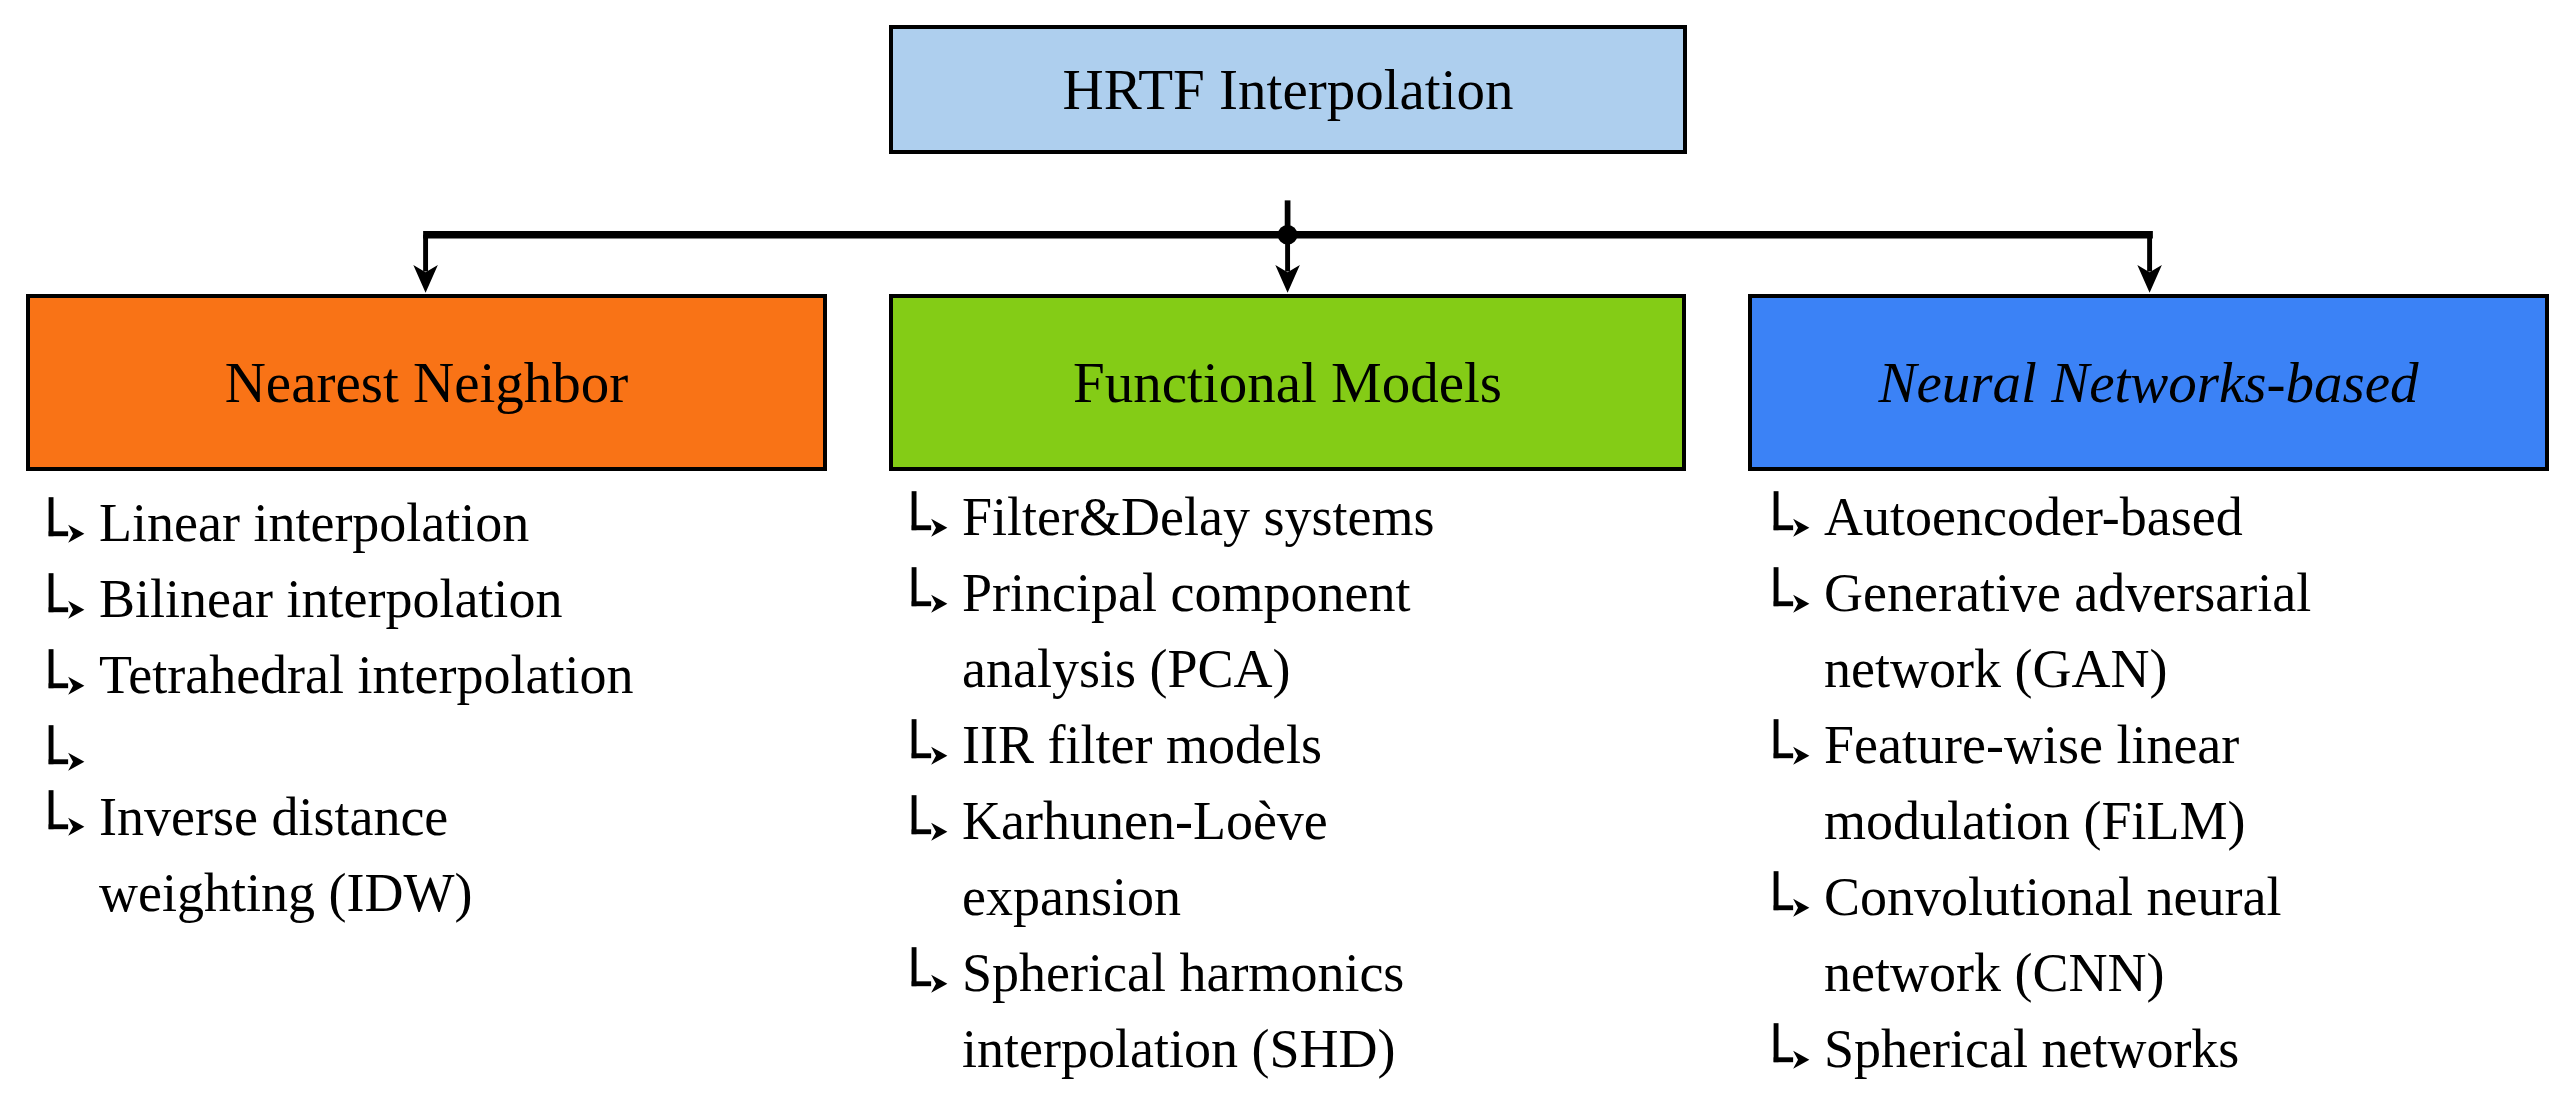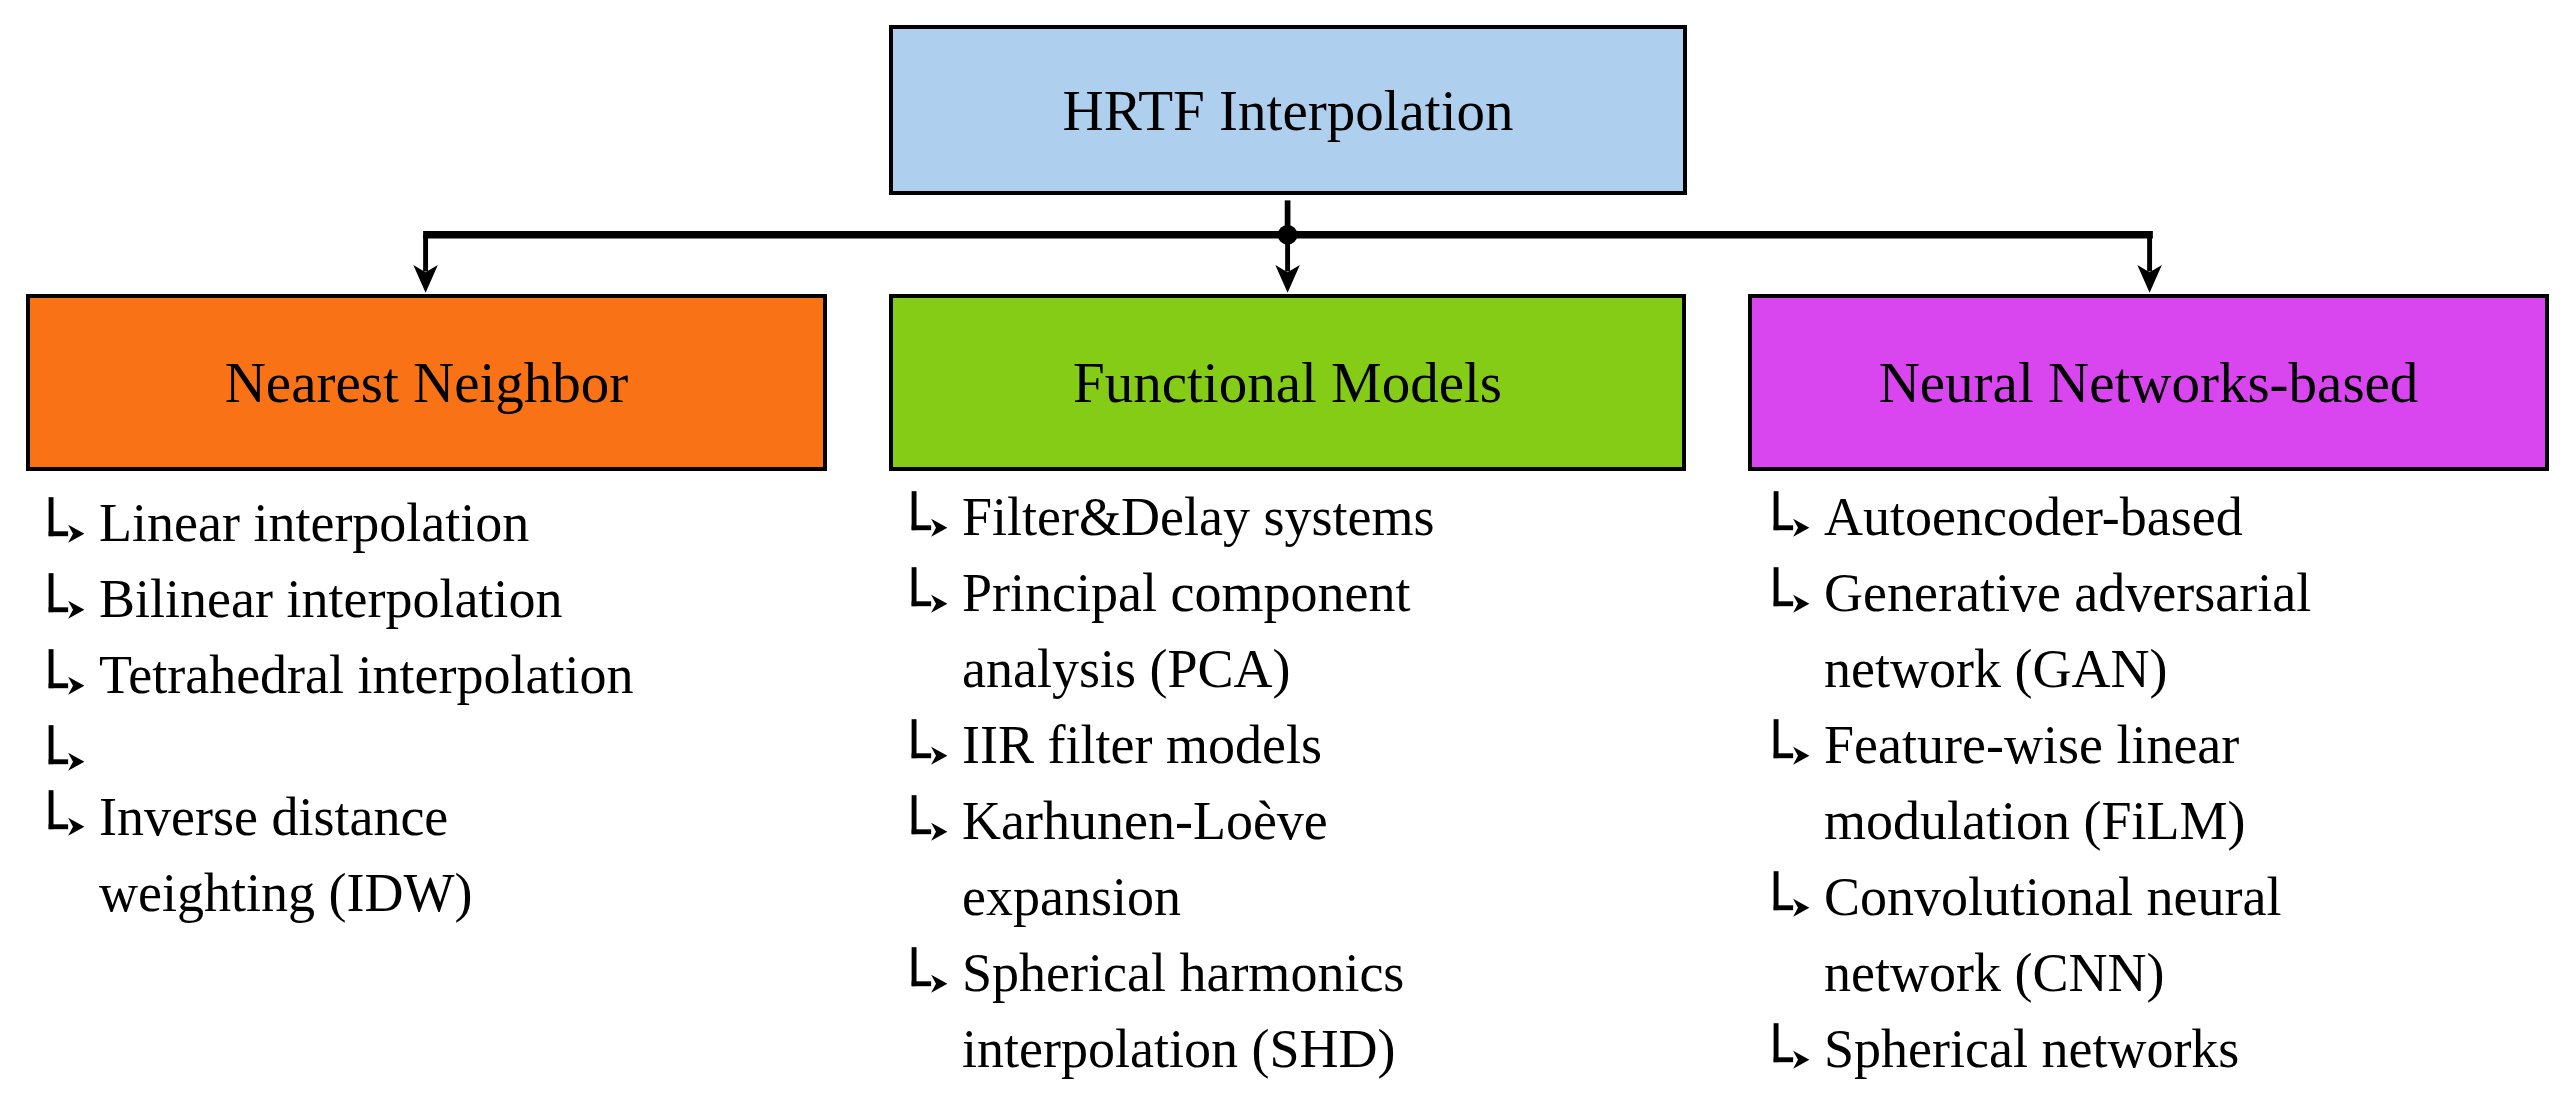--- a/index.html
+++ b/index.html
@@ -12,21 +12,21 @@
     overflow:hidden;
   }
   .node{
     position:absolute;
     box-sizing:border-box;
     border:4.1px solid #000;
     display:flex;align-items:center;justify-content:center;
     text-align:center;
   }
   #root-box{
-    left:889px;top:25px;width:798px;height:170px;
+    left:889px;top:25px;width:798px;height:129px;
     font-size:57px;
   }
   .branch-box{
     top:294px;height:177px;
     font-size:57px;
   }
   #branch-box-0{left:26px;width:801px;}
   #branch-box-1{left:889px;width:797px;}
   #branch-box-2{left:1748px;width:801px;}
   #connector-svg{position:absolute;left:0;top:0;}
@@ -76,21 +76,21 @@
   <div id="root-box" class="node" style="background: rgb(174, 207, 238);">
     <span>HRTF Interpolation</span>
   </div>
 
   <div id="branch-box-0" class="branch-box node" style="background: #f97316;">
     <span>Nearest Neighbor</span>
   </div>
   <div id="branch-box-1" class="branch-box node" style="background: #84cc16;">
     <span>Functional Models</span>
   </div>
-  <div id="branch-box-2" class="branch-box node" style="background: #d946ef;">
+  <div id="branch-box-2" class="branch-box node" style="background: #3b82f6; font-style: italic;">
     <span>Neural Networks-based</span>
   </div>
 
   <div id="list-0" class="list">
     <div class="item">
       <svg class="bullet" viewBox="0 0 48 66" aria-hidden="true">
         <rect x="2" y="0" width="6" height="48" fill="#000"></rect>
         <rect x="2" y="42" width="24" height="6" fill="#000"></rect>
         <polygon points="26,34 32,45 26,56 46,45" fill="#000"></polygon>
       </svg>

